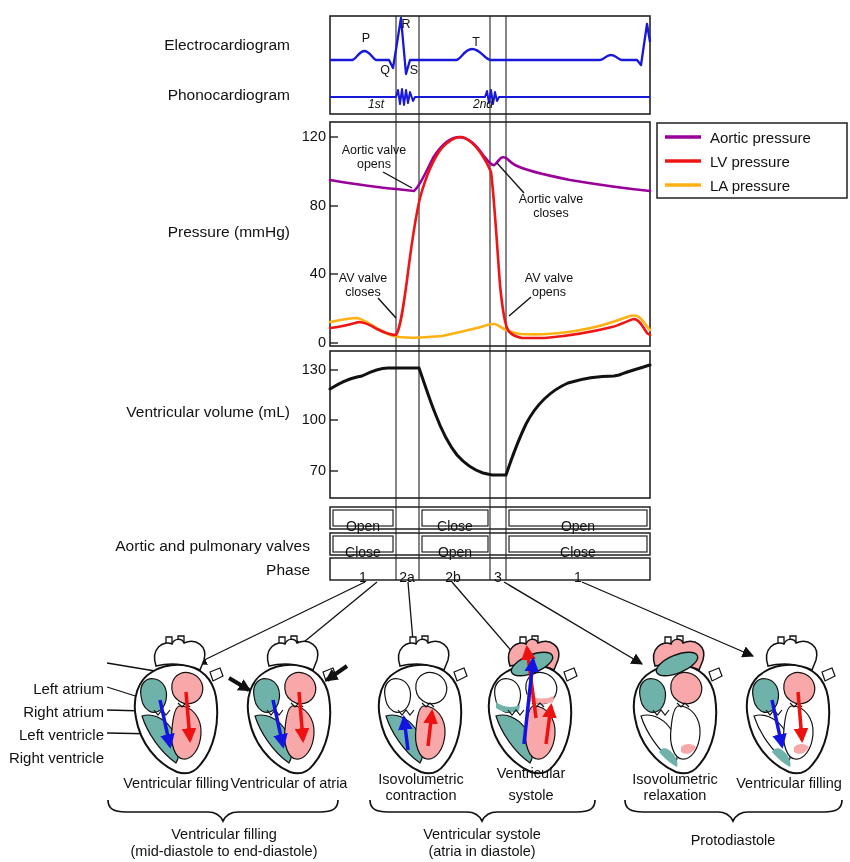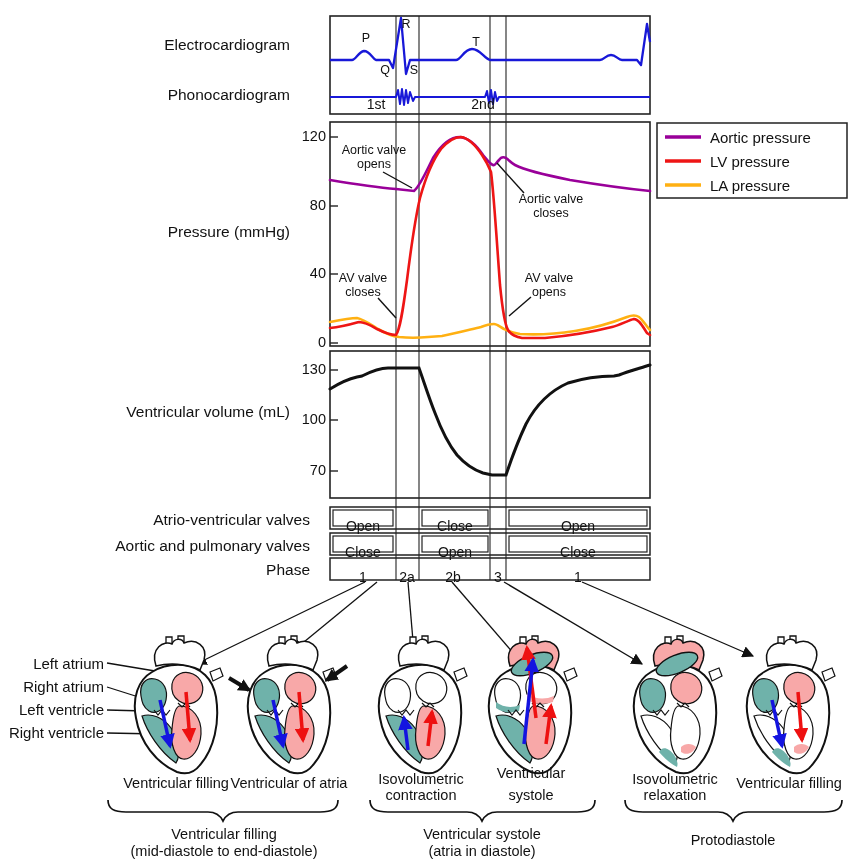--- a/index.html
+++ b/index.html
@@ -5,25 +5,25 @@
   html,body{margin:0;padding:0;background:#fff;}
   .stage{position:relative;width:850px;height:862px;background:#fff;overflow:hidden;
          font-family:"Liberation Sans",sans-serif;}
   svg.base{position:absolute;left:0;top:0;}
   .t{position:absolute;color:#111;white-space:nowrap;font-family:"Liberation Sans",sans-serif;}
   .ctr{transform:translate(-50%,-50%);}
   .big{font-size:17px;}
   .row{font-size:15.5px;width:310px;text-align:right;left:0;}
   .tick{font-size:14.5px;width:45px;text-align:right;left:281px;}
   .wave{font-size:12.5px;}
-  .snd{font-size:14px;}
+  .snd{font-size:12px;font-style:italic;}
   .ann{font-size:12.5px;}
   .cell{font-size:14px;margin-top:8px;}
   .leg{font-size:15px;left:710px;}
-  .part{font-size:15px;width:104px;text-align:right;left:0;}
+  .part{font-size:15px;width:104px;text-align:right;left:0;margin-top:25px;}
   .cap{font-size:14.5px;}
   .brc{font-size:14.5px;}
 </style>
 </head>
 <body>
 
 <div class="stage">
 
 <svg class="base" width="850" height="862" viewBox="0 0 850 862">
   <defs>
@@ -210,21 +210,20 @@
     <path d="M108,800 C108,809 114,812 126,812 L208,812 C216,812 220,815 223,821 C226,815 230,812 238,812 L320,812 C332,812 338,809 338,800"></path>
     <path d="M370,800 C370,809 376,812 388,812 L467,812 C475,812 479,815 482,821 C485,815 489,812 497,812 L577,812 C589,812 595,809 595,800"></path>
     <path d="M625,800 C625,809 631,812 643,812 L718,812 C726,812 730,815 733,821 C736,815 740,812 748,812 L824,812 C836,812 842,809 842,800"></path>
   </g>
 </svg>
 
 <div class="t big row" style="top:36px;width:290px">Electrocardiogram</div>
 <div class="t big row" style="top:86px;width:290px">Phonocardiogram</div>
 <div class="t big row" style="top:223px;width:290px">Pressure (mmHg)</div>
 <div class="t big row" style="top:403px;width:290px">Ventricular volume (mL)</div>
-<div class="t row" style="top:511px">Atrio-ventricular valves</div>
 <div class="t row" style="top:537px">Aortic and pulmonary valves</div>
 <div class="t row" style="top:561px">Phase</div>
 
 <div class="t tick" style="top:128px">120</div>
 <div class="t tick" style="top:197px">80</div>
 <div class="t tick" style="top:265px">40</div>
 <div class="t tick" style="top:334px">0</div>
 <div class="t tick" style="top:361px">130</div>
 <div class="t tick" style="top:411px">100</div>
 <div class="t tick" style="top:462px">70</div>

